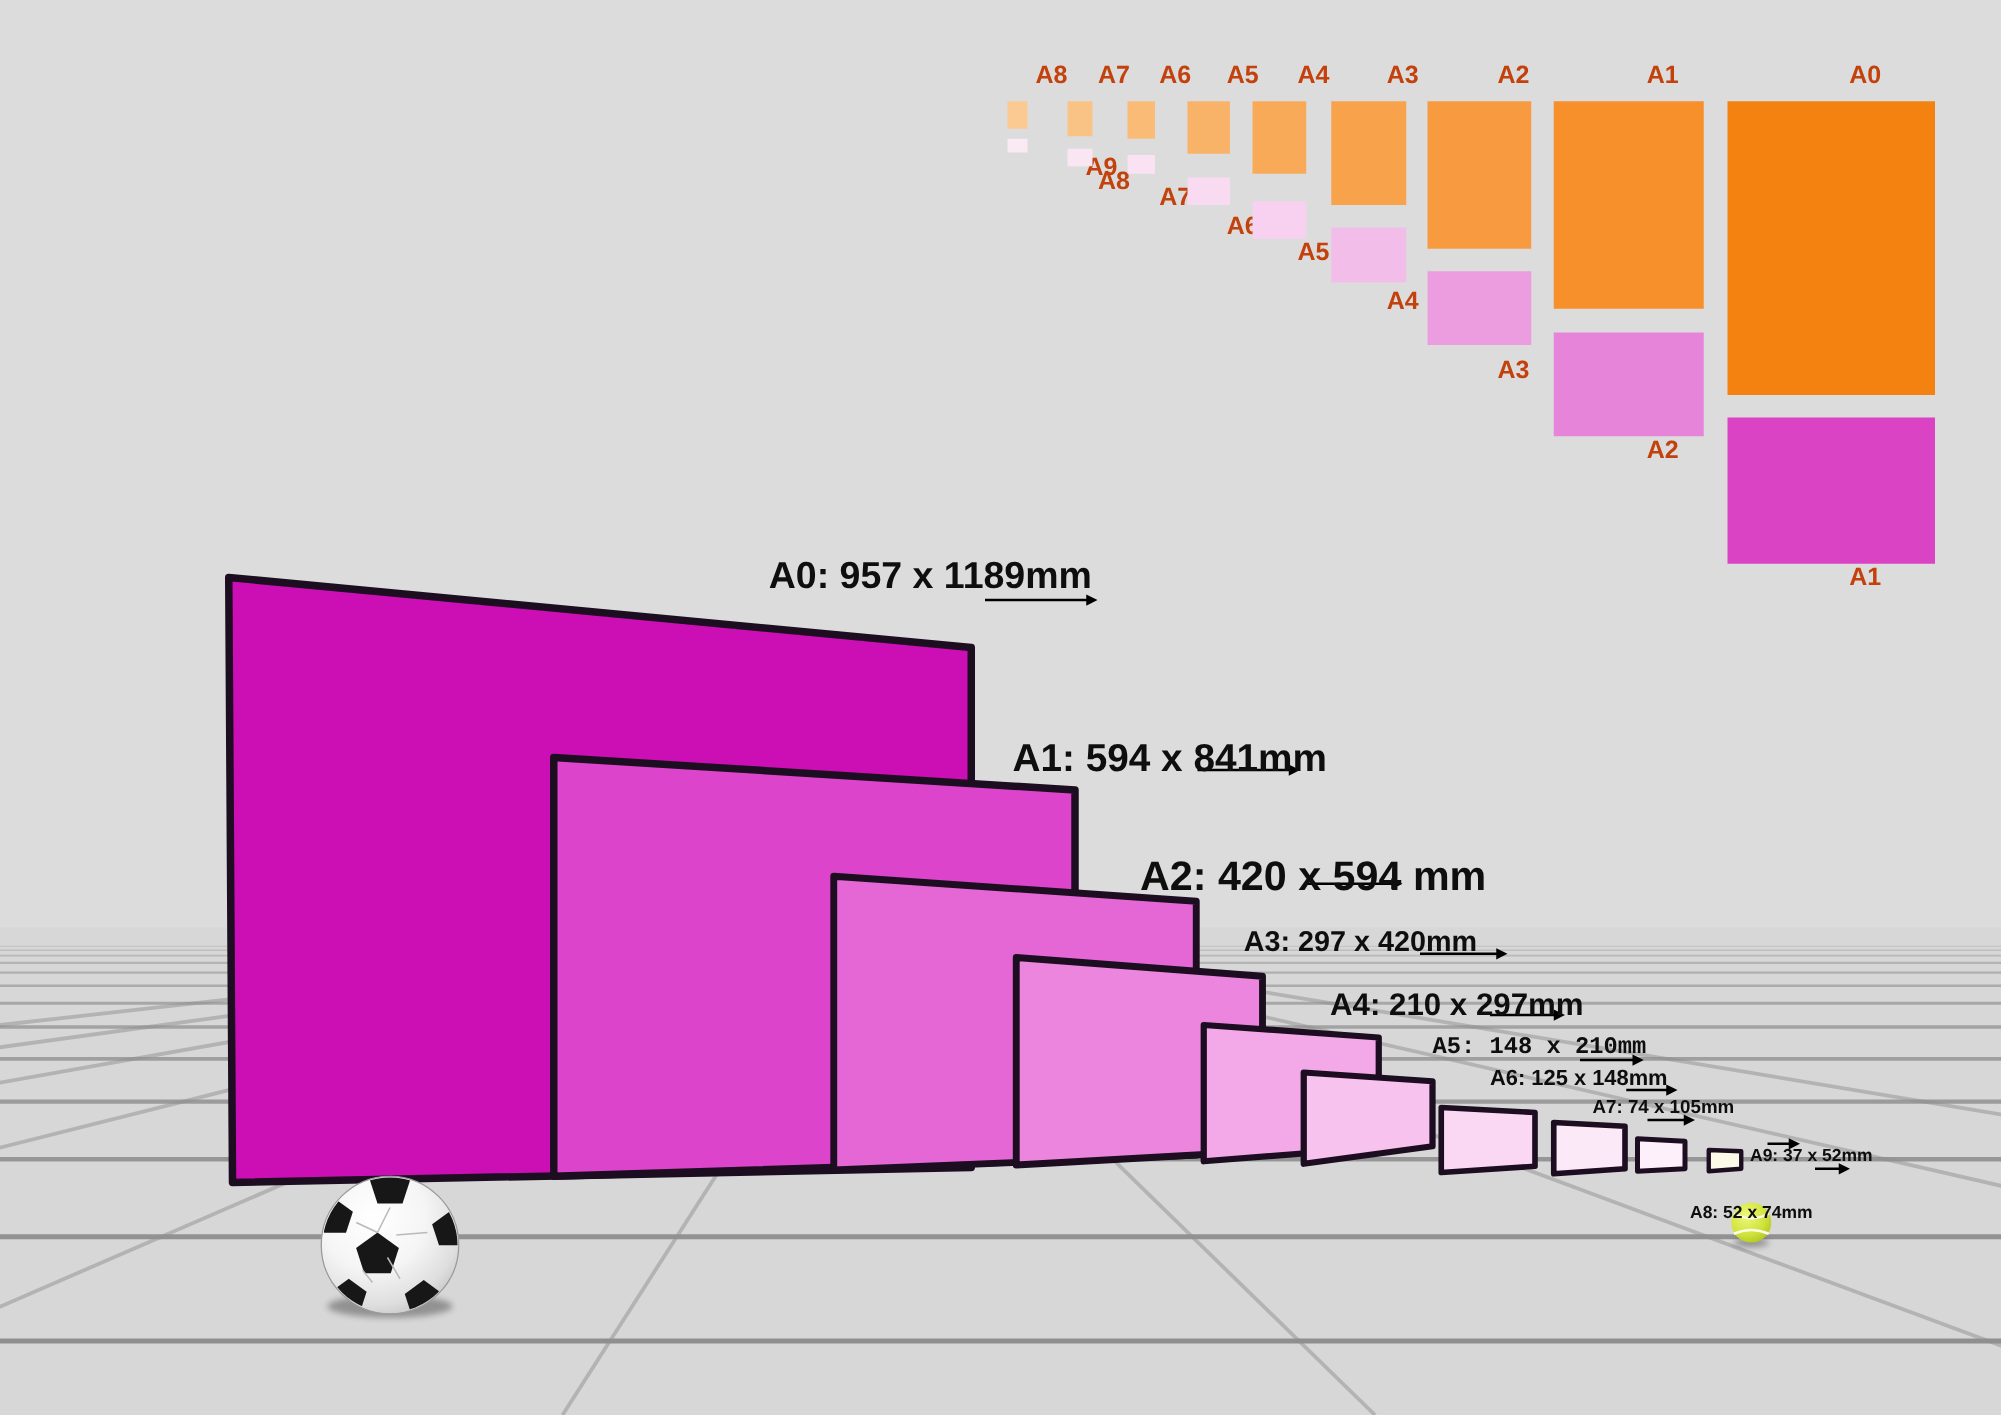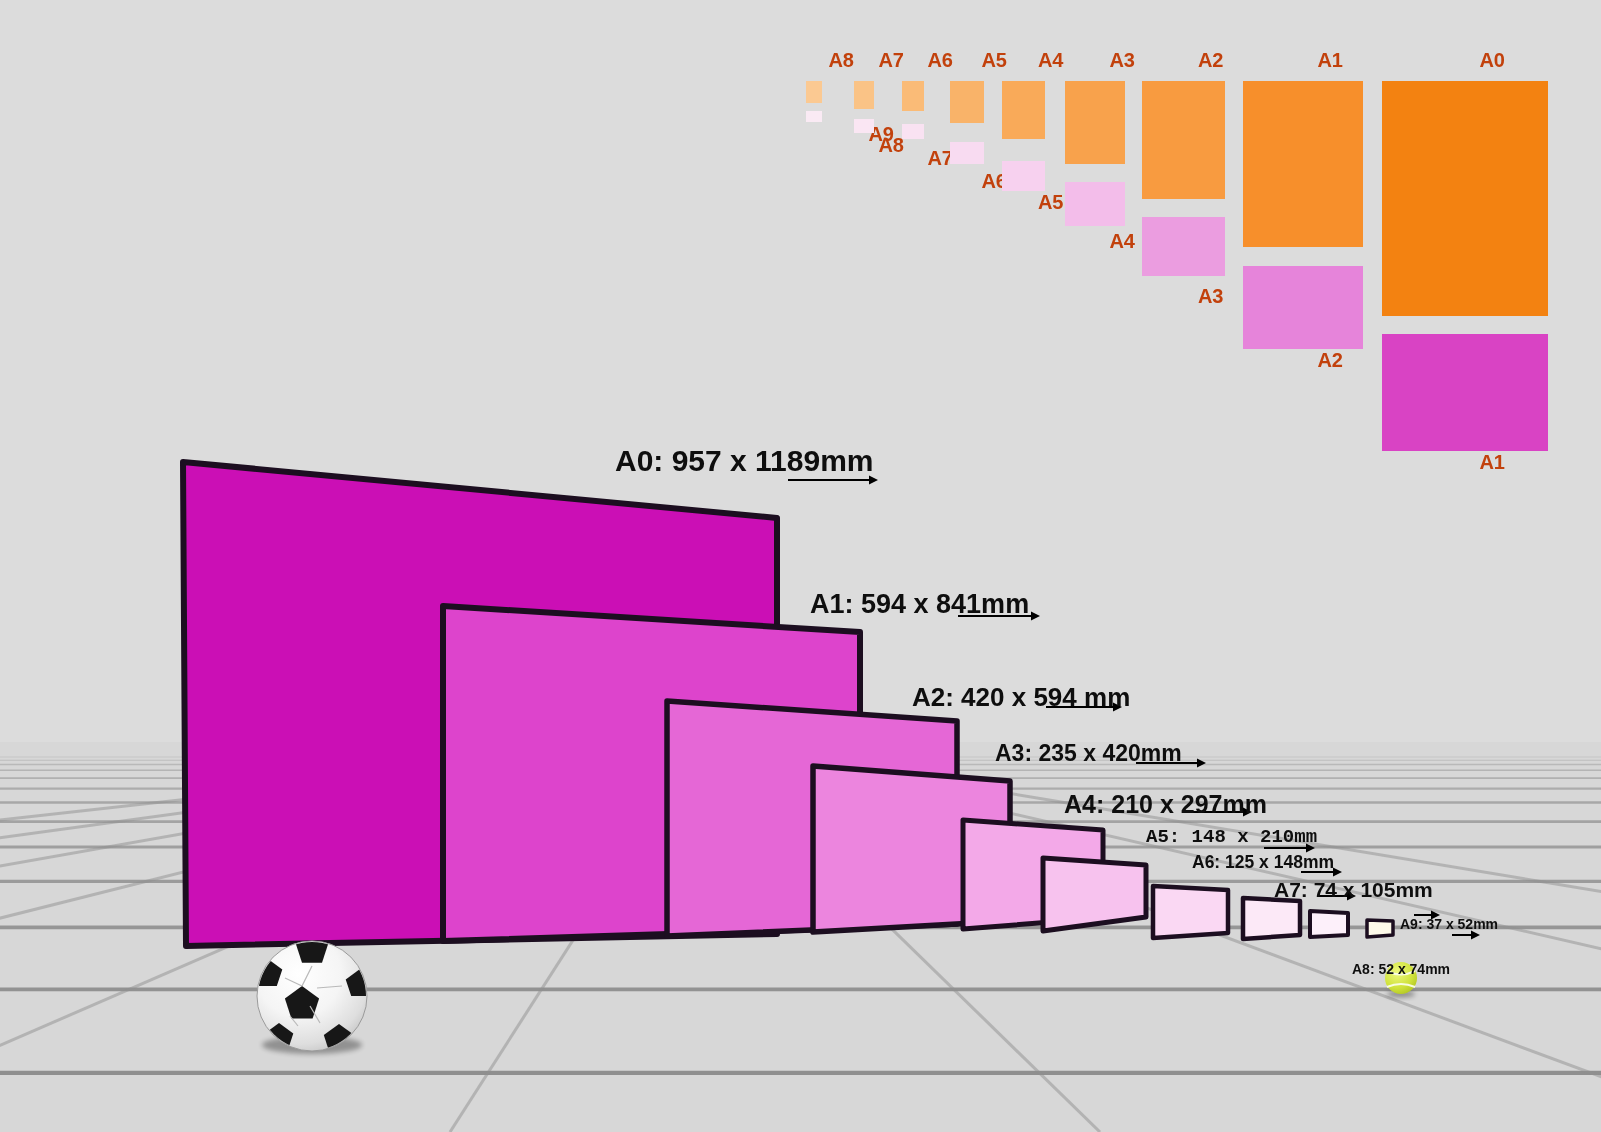--- a/index.html
+++ b/index.html
@@ -145,27 +145,27 @@
           <polygon points="1440,915 1431,910.5 1431,919.5" fill="#000"></polygon>
         </g>
         <g>
           <line x1="1452" y1="935" x2="1472" y2="935" stroke="#000" stroke-width="2"></line>
           <polygon points="1480,935 1471,930.5 1471,939.5" fill="#000"></polygon>
         </g>
       </g>
     </svg>
   <div id="labels-layer">
       <div class="lbl" style="left: 615px; top: 444px; font-size: 30px;">A0: 957 x 1189mm</div>
-      <div class="lbl" style="left: 810px; top: 590px; font-size: 27px;">A1: 594 x 841mm</div>
-      <div class="lbl" style="left: 912px; top: 683px; font-size: 26px;">A2: 420 x 594 mm</div>
-      <div class="lbl" style="left: 995px; top: 741px; font-size: 23px;">A3: 235 x 420mm</div>
+      <div class="lbl" style="left: 810px; top: 590px; font-size: 31px;">A1: 594 x 841mm</div>
+      <div class="lbl" style="left: 912px; top: 683px; font-size: 33px;">A2: 420 x 594 mm</div>
+      <div class="lbl" style="left: 995px; top: 741px; font-size: 23px;">A3: 297 x 420mm</div>
       <div class="lbl" style="left: 1064px; top: 791px; font-size: 25px;">A4: 210 x 297mm</div>
       <div class="lbl" style="left: 1146px; top: 827px; font-size: 19px; font-family: Liberation Mono, monospace;">A5: 148 x 210mm</div>
       <div class="lbl" style="left: 1192px; top: 853px; font-size: 17.5px;">A6: 125 x 148mm</div>
-      <div class="lbl" style="left: 1274px; top: 878px; font-size: 21px;">A7: 74 x 105mm</div>
+      <div class="lbl" style="left: 1274px; top: 878px; font-size: 15px;">A7: 74 x 105mm</div>
       <div class="lbl" style="left: 1352px; top: 914px; font-size: 14px; margin-top: 48px;">A8: 52 x 74mm</div>
       <div class="lbl" style="left: 1400px; top: 917px; font-size: 14px;">A9: 37 x 52mm</div>
     </div>
   <div id="size-chart">
       <div class="mini-lbl" style="left: 774px; top: 49px;">A8</div>
       <div class="mini-rect" style="left: 806px; top: 81px; width: 16px; height: 22px; background: rgb(251, 201, 146);"></div>
       <div class="mini-rect" style="left: 806px; top: 111px; width: 16px; height: 11px; background: rgb(250, 234, 244);"></div>
       <div class="mini-lbl" style="left: 814px; top: 123px;">A9</div>
       <div class="mini-lbl" style="left: 824px; top: 49px;">A7</div>
       <div class="mini-rect" style="left: 854px; top: 81px; width: 20px; height: 28px; background: rgb(250, 195, 134);"></div>

